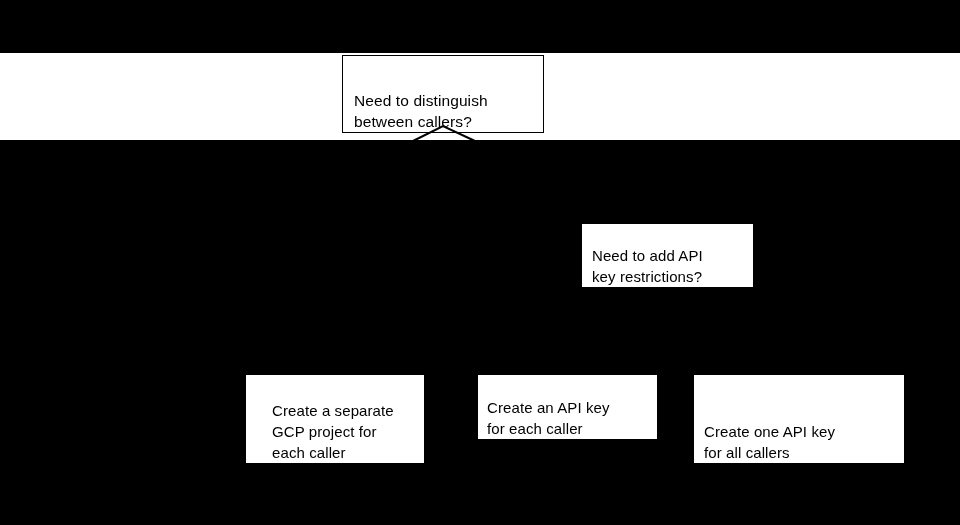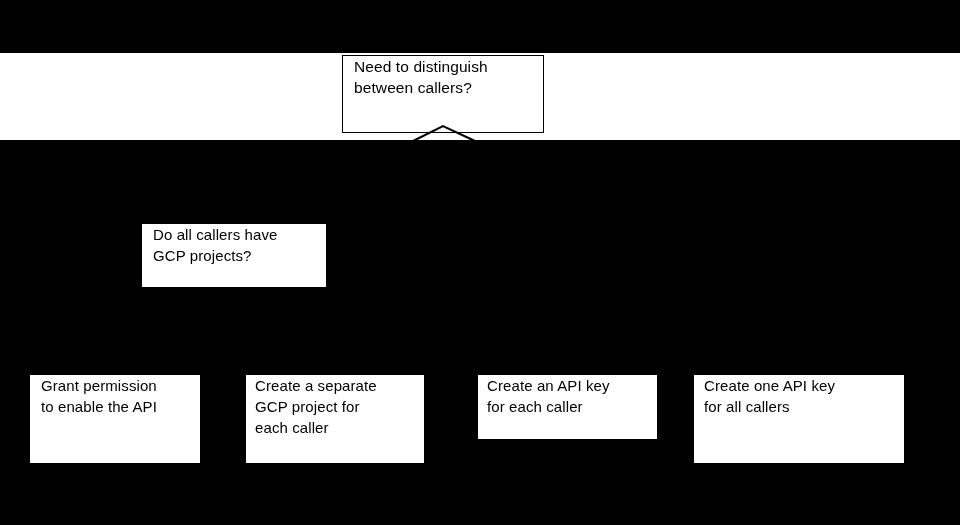--- a/index.html
+++ b/index.html
@@ -21,21 +21,21 @@
     left: 0;
     width: 960px;
     background: #ffffff;
   }
   .node {
     position: absolute;
     box-sizing: border-box;
     background: #ffffff;
     color: #000000;
     display: flex;
-    align-items: flex-start;
+    align-items: flex-end;
     justify-content: flex-start;
   }
   .node .label {
     display: block;
     font-size: 15px;
     line-height: 21px;
     letter-spacing: 0.1px;
     color: #000000;
     white-space: pre-line;
     padding: 0 0 0 0;
@@ -50,21 +50,21 @@
   
   #band-top     { top: 53px;  height: 87px; }
 
   #node-root    { left: 342px; top: 55px;  width: 202px; height: 78px; padding-left: 11px; }
   #node-root .label { font-size: 15.5px; }
 
   #node-gcp     { left: 142px; top: 224px; width: 184px; height: 63px; padding-left: 11px; }
   #node-restr   { left: 582px; top: 224px; width: 171px; height: 63px; padding-left: 10px; }
 
   #node-grant   { left: 30px;  top: 375px; width: 170px; height: 88px; padding-left: 11px; }
-  #node-sep     { left: 246px; top: 375px; width: 178px; height: 88px; padding-left: 9px; }
+  #node-sep     { left: 246px; top: 375px; width: 178px; height: 88px; padding-left: 26px; }
   #node-keyeach { left: 478px; top: 375px; width: 179px; height: 64px; padding-left: 9px; }
   #node-keyall  { left: 694px; top: 375px; width: 210px; height: 88px; padding-left: 10px; }
 
   #arrow-root-down { left: 412px; top: 124px; width: 64px; height: 18px; }
 </style>
 </head>
 <body>
 
 <div id="stage">
 
@@ -72,30 +72,26 @@
 
   <div class="node bordered" id="node-root">
     <span class="label">Need to distinguish
 between callers?</span>
   </div>
 
   <svg class="arrow-svg" id="arrow-root-down" viewBox="0 0 64 18">
     <polyline points="1,17 31,2 63,17" fill="none" stroke="#000000" stroke-width="2"></polyline>
   </svg>
 
-  <div class="node" id="node-gcp">
-    <span class="label">Do all callers have
-GCP projects?</span>
+
+  <div class="node" id="node-restr">
+    <span class="label">Need to add API
+key restrictions?</span>
   </div>
 
-
-  <div class="node" id="node-grant">
-    <span class="label">Grant permission
-to enable the API</span>
-  </div>
 
   <div class="node" id="node-sep">
     <span class="label">Create a separate
 GCP project for
 each caller</span>
   </div>
 
   <div class="node" id="node-keyeach">
     <span class="label">Create an API key
 for each caller</span>

